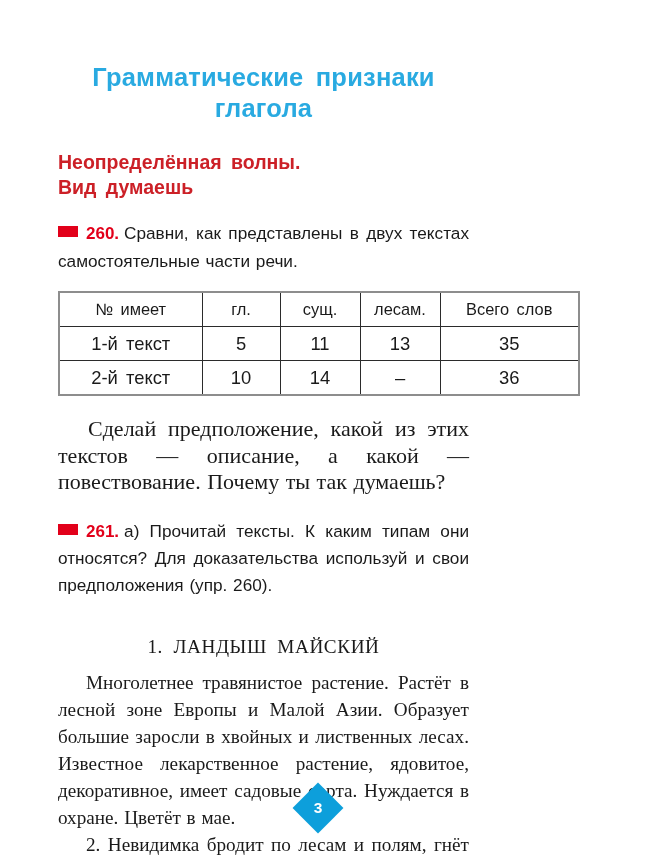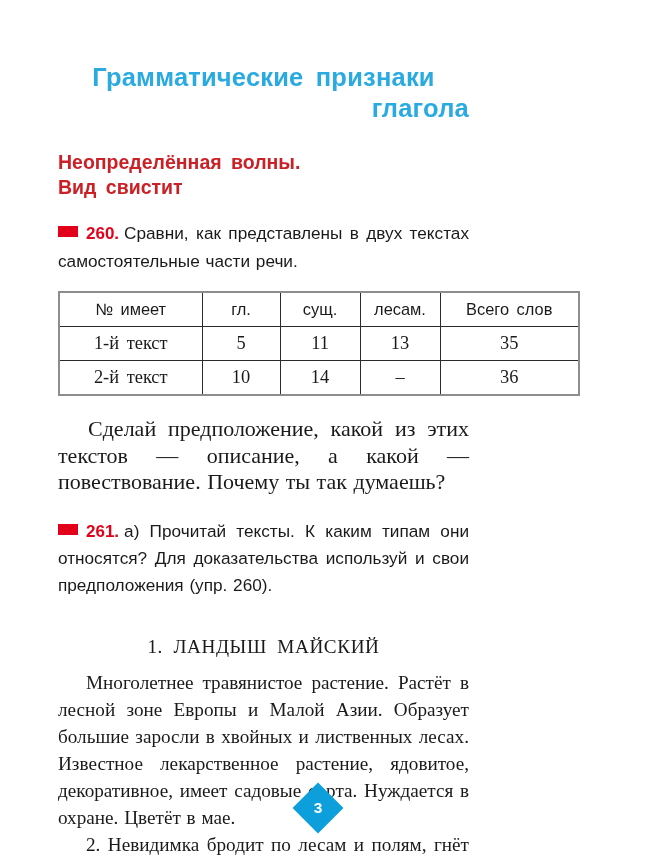--- a/index.html
+++ b/index.html
@@ -33,21 +33,20 @@
     font-weight: bold;
     font-size: 25.5px;
     line-height: 31px;
     color: #29aae1;
     letter-spacing: 0.2px;
     word-spacing: 5px;
   }
   .chapter-title .line2 {
     display: block;
     word-spacing: normal;
-    text-align: right;
   }
 
   .section-title {
     margin: 0;
     padding-top: 26px;
     font-family: "Liberation Sans", sans-serif;
     font-weight: bold;
     font-size: 19.5px;
     line-height: 25px;
     color: #cc2027;
@@ -106,21 +105,21 @@
     font-weight: normal;
     background: #ffffff;
   }
   table.pos-table thead th {
     font-family: "Liberation Sans", sans-serif;
     font-size: 16.4px;
     word-spacing: 3px;
     color: #1a1a1a;
   }
   table.pos-table tbody td {
-    font-family: Liberation Serif, serif;
+    font-family: Liberation Sans, sans-serif;
     font-size: 18.4px;
     word-spacing: 3px;
     color: #1a1a1a;
   }
   .col-name  { width: 143px; }
   .col-gl    { width: 78px; }
   .col-sush  { width: 80px; }
   .col-pril  { width: 80px; }
   .col-total { width: 139px; }
 
@@ -197,21 +196,21 @@
 
 <div class="page">
 
   <h1 class="chapter-title">
     <span>Грамматические  признаки</span>
     <span class="line2">глагола</span>
   </h1>
 
   <h2 class="section-title">
     <span>Неопределённая  волны.</span>
-    <span class="line2">Вид  свистит</span>
+    <span class="line2">Вид  думаешь</span>
   </h2>
 
   <p class="exercise">
     <span class="bullet-sq"></span><span class="ex-num">260.</span><span>Сравни, как представлены в двух текстах самостоятельные части речи.</span>
   </p>
 
   <div class="pos-table-wrap">
     <table class="pos-table">
       <colgroup>
         <col class="col-name">

